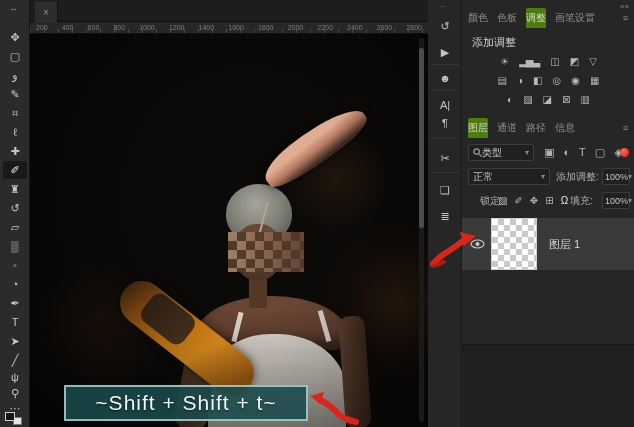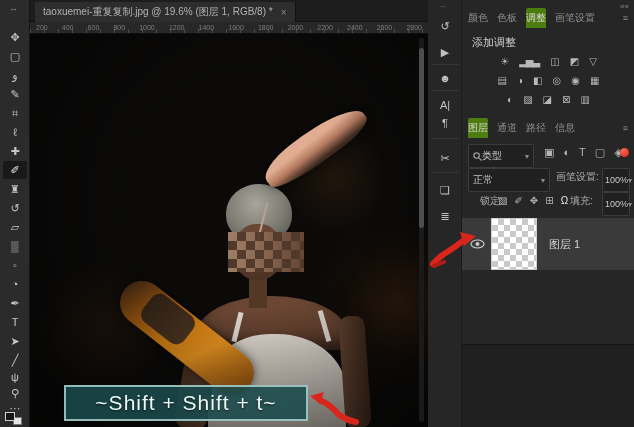--- a/index.html
+++ b/index.html
@@ -91,21 +91,21 @@
   #rpanel .collapse { position:absolute; top:2px; right:5px; color:#888; font-size:8px; }
   .tabs-row { position:absolute; left:6px; right:6px; height:20px; display:flex; align-items:center; gap:9px;
               font-size:10px; color:#8f8f8f; }
   .tabs-row .tab.active { background:#4d7c0f; color:#d6d6d6; padding:3px 0; border-radius:2px 2px 0 0; }
   .tabs-row .menu { margin-left:auto; color:#8f8f8f; font-size:9px; }
   .adj-row { position:absolute; left:0; width:172px; height:16px; display:flex; justify-content:center;
              gap:11px; color:#b8b8b8; font-size:10px; line-height:16px; }
   .adj-row span { letter-spacing:-1px; }
   #watermark { position:absolute; left:0; top:95px; width:172px; text-align:center; font-size:14px;
                font-weight:bold; color:rgba(150,62,46,.55); letter-spacing:1px; font-style:italic; }
-  .field { position:absolute; height:24px; background:#202020; border:1px solid #3c3c3c; border-radius:2px;
+  .field { position:absolute; height:17px; background:#202020; border:1px solid #3c3c3c; border-radius:2px;
            display:flex; align-items:center; padding:0 4px; gap:0; color:#c6c6c6; font-size:10px; }
   .field .caret { margin-left:auto; color:#8a8a8a; font-size:8px; }
   .mini-label { position:absolute; color:#aeaeae; font-size:10px; line-height:17px; }
   .fil-icons { position:absolute; display:flex; gap:9px; color:#b4b4b4; font-size:11px; line-height:17px; }
   .lock-icons { position:absolute; display:flex; gap:7px; color:#b4b4b4; font-size:10px; line-height:17px; }
   .red-dot { position:absolute; width:9px; height:9px; border-radius:50%;
              background:radial-gradient(circle at 35% 30%,#ff6a52,#d31f10); }
   .layer-row { position:absolute; left:462px; width:172px; display:flex; align-items:center; }
   .layer-label { color:#d6d6d6; font-size:11px; }
   .thumb { width:46px; border:1px solid #cfcfcf; }
@@ -149,21 +149,20 @@
     <div class="tool" style="top:384px">⚲</div>
     <div class="tool" style="top:399px">⋯</div>
     <div id="fgbg">
       <div class="bg-sw"></div>
       <div class="fg-sw"></div>
     </div>
   </div>
 
   <div id="tabbar" class="abs">
     <div id="doc-tab">
-      <span>taoxuemei-重复复制.jpg @ 19.6% (图层 1, RGB/8) *</span>
       <span class="close">×</span>
     </div>
   </div>
 
   <div id="ruler" class="abs">
     <span>200</span>
     <span>400</span>
     <span>600</span>
     <span>800</span>
     <span>1000</span>
@@ -286,21 +285,21 @@
       <span>T</span>
       <span>▢</span>
       <span>◈</span>
     </div>
     <div class="red-dot" style="left:158px;top:148px"></div>
 
     <div class="field" style="left:6px;top:168px;width:82px">
       <span>正常</span>
       <span class="caret">▾</span>
     </div>
-    <div class="mini-label" style="left:94px;top:168px">画笔设置:</div>
+    <div class="mini-label" style="left:94px;top:168px">添加调整:</div>
     <div class="field" style="left:140px;top:168px;width:28px;padding:0 2px">
       <span style="font-size:9px">100%</span>
       <span class="caret">▾</span>
     </div>
 
     <div class="mini-label" style="left:18px;top:192px">锁定:</div>
     <div class="lock-icons" style="left:36px;top:192px">
       <span>▨</span>
       <span>✐</span>
       <span>✥</span>

